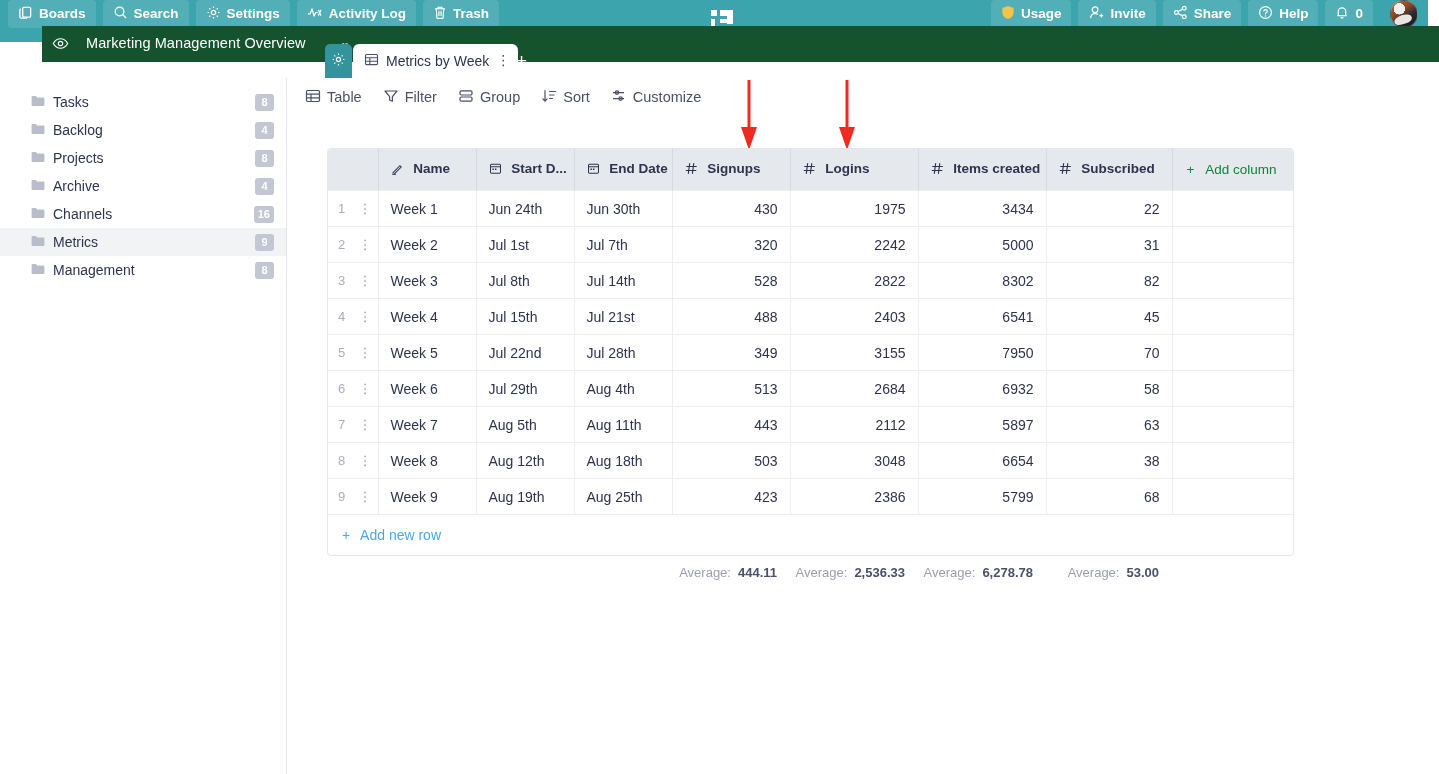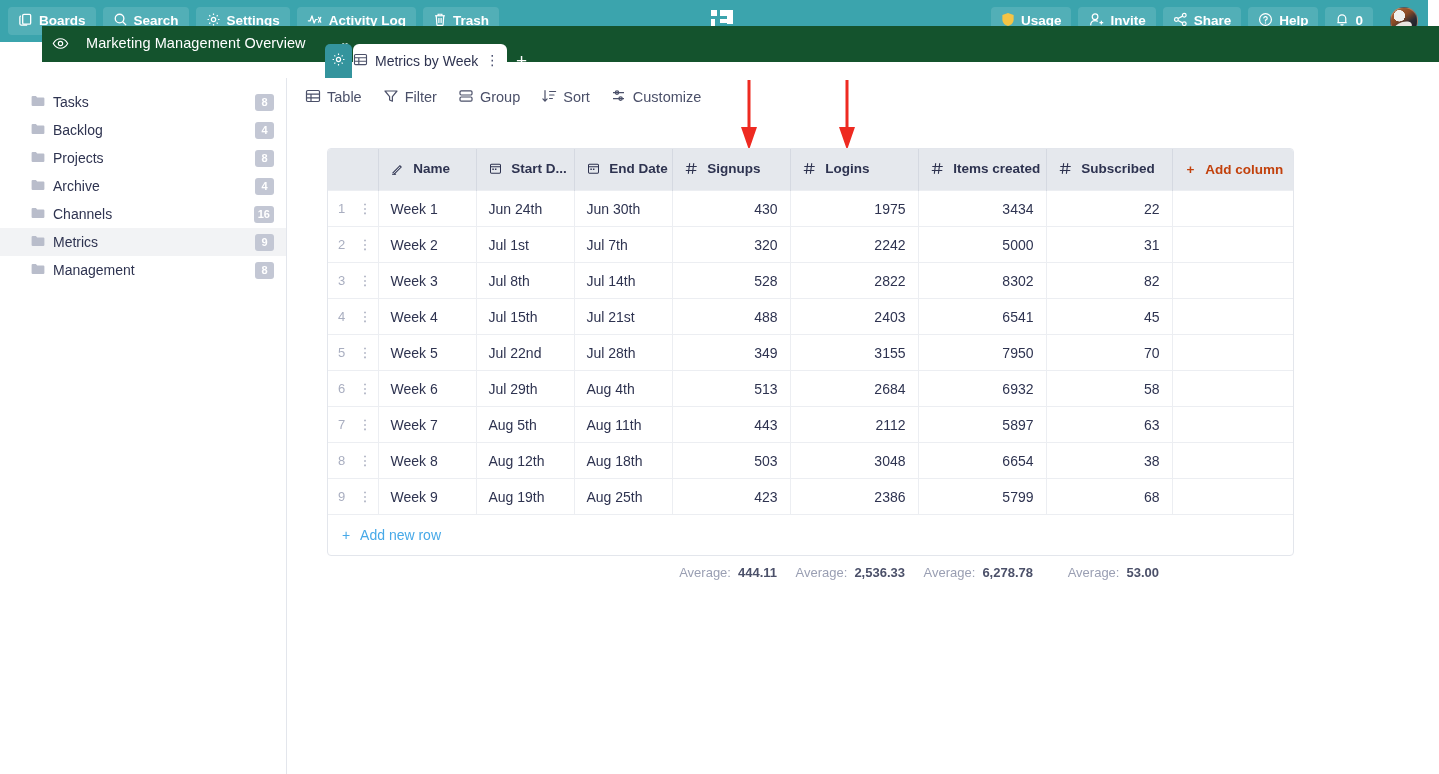--- a/index.html
+++ b/index.html
@@ -7,21 +7,21 @@
     width: 1439px; height: 774px;
     font-family: "Liberation Sans", sans-serif;
     background: #ffffff;
     overflow: hidden;
   }
   body { position: relative; }
 
   
   .topbar {
     position: absolute; top: 0; left: 0; width: 1428px; height: 42px;
-    background: #3ba4ad; display: flex; align-items: center;
+    background: #3ba4ad; display: flex; align-items: flex-start;
     padding: 0 8px;
   }
   .tb-group { display: flex; align-items: center; gap: 7px; }
   .tb-btn {
     display: flex; align-items: center; gap: 6px;
     height: 28px; padding: 0 10px; border-radius: 4px;
     background: rgba(255,255,255,0.12);
     color: #ffffff; font-size: 13.5px; font-weight: 600;
     white-space: nowrap; cursor: pointer;
   }
@@ -67,21 +67,21 @@
   .gear-tab {
     position: absolute; left: 325px; top: 44px;
     width: 27px; height: 34px; border-radius: 5px 5px 0 0;
     background: #34949d; display: flex; align-items: center;
     justify-content: center; cursor: pointer;
   }
   .tab-active {
     position: absolute; left: 353px; top: 44px; height: 34px;
     background: #ffffff; border-radius: 6px 6px 0 0;
     display: flex; align-items: center; gap: 7px;
-    padding: 0 7px 0 0; cursor: pointer;
+    padding: 0 7px 0 11px; cursor: pointer;
   }
   .tab-active .tname {
     font-size: 14px; color: #2e3350; font-weight: 400; white-space: nowrap;
   }
   .tab-dots {
     color: #4a5070; font-size: 14px; letter-spacing: .5px;
     line-height: .7; cursor: pointer;
   }
   .tab-plus {
     position: absolute; left: 516px; top: 50px;
@@ -147,21 +147,21 @@
   table { border-collapse: collapse; width: 967px; table-layout: fixed; }
   thead th {
     background: #e5e8ed; height: 38px;
     font-size: 13.5px; font-weight: 600; color: #2e3350;
     text-align: left; padding: 12px 12px;
     border-right: 1px solid #d5d9e1;
     white-space: nowrap; overflow: hidden;
   }
   thead th.gut { width: 50px; padding: 0; border-right: 1px solid #d5d9e1; }
   thead th.addcol {
-    color: #c2410c; font-weight: 700; border-right: none;
+    color: #15803d; font-weight: 400; border-right: none;
     text-align: left; padding-left: 14px;
   }
   thead th .hico { margin-right: 6px; vertical-align: -2px; }
   tbody td {
     height: 36px; font-size: 14px; color: #2e3350;
     padding: 0 12px; border-top: 1px solid #eceef2;
     border-right: 1px solid #eceef2; background: #fff;
   }
   tbody td.gut {
     width: 50px; padding: 0 6px 0 10px; color: #a9aec0; font-size: 13px;

